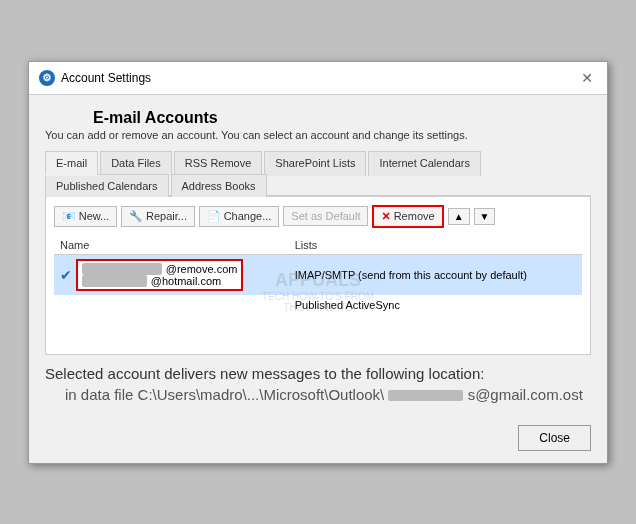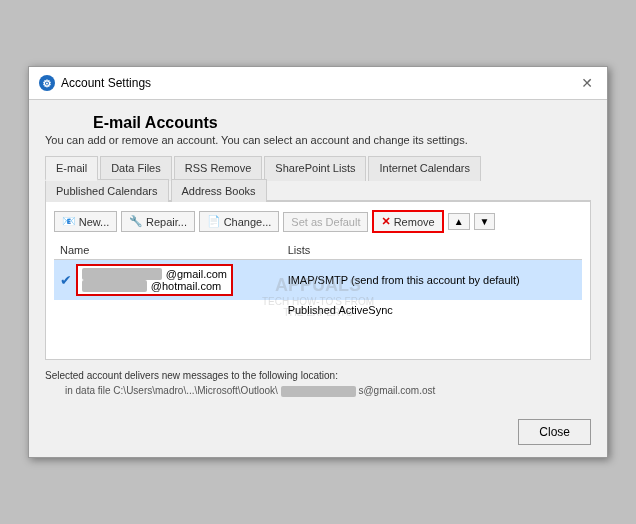--- a/index.html
+++ b/index.html
@@ -201,21 +201,21 @@
       white-space: nowrap;
       pointer-events: none;
       text-align: center;
     }
     .table-container {
       position: relative;
       min-height: 110px;
     }
     .footer-section {
       padding: 10px 0 4px 0;
-      font-size: 10px;
+      font-size: 15px;
       color: #333;
     }
     .footer-section .deliver-line {
       margin-bottom: 4px;
     }
     .footer-section .path-line {
       color: #555;
       padding-left: 20px;
     }
     .blurred-inline {
@@ -300,21 +300,21 @@
             </tr>
           </thead>
           <tbody>
             <tr class="selected">
               <td>
                 <div class="account-name-cell">
                   <span class="default-icon">✔</span>
                   <div class="account-entry">
                     <div class="account-line">
                       <span class="blurred-text" style="width:80px;"></span>
-                      <span>@gmail.com</span>
+                      <span>@remove.com</span>
                     </div>
                     <div class="account-line">
                       <span class="blurred-text" style="width:65px;"></span>
                       <span>@hotmail.com</span>
                     </div>
                   </div>
                 </div>
               </td>
               <td>IMAP/SMTP (send from this account by default)</td>
             </tr>

